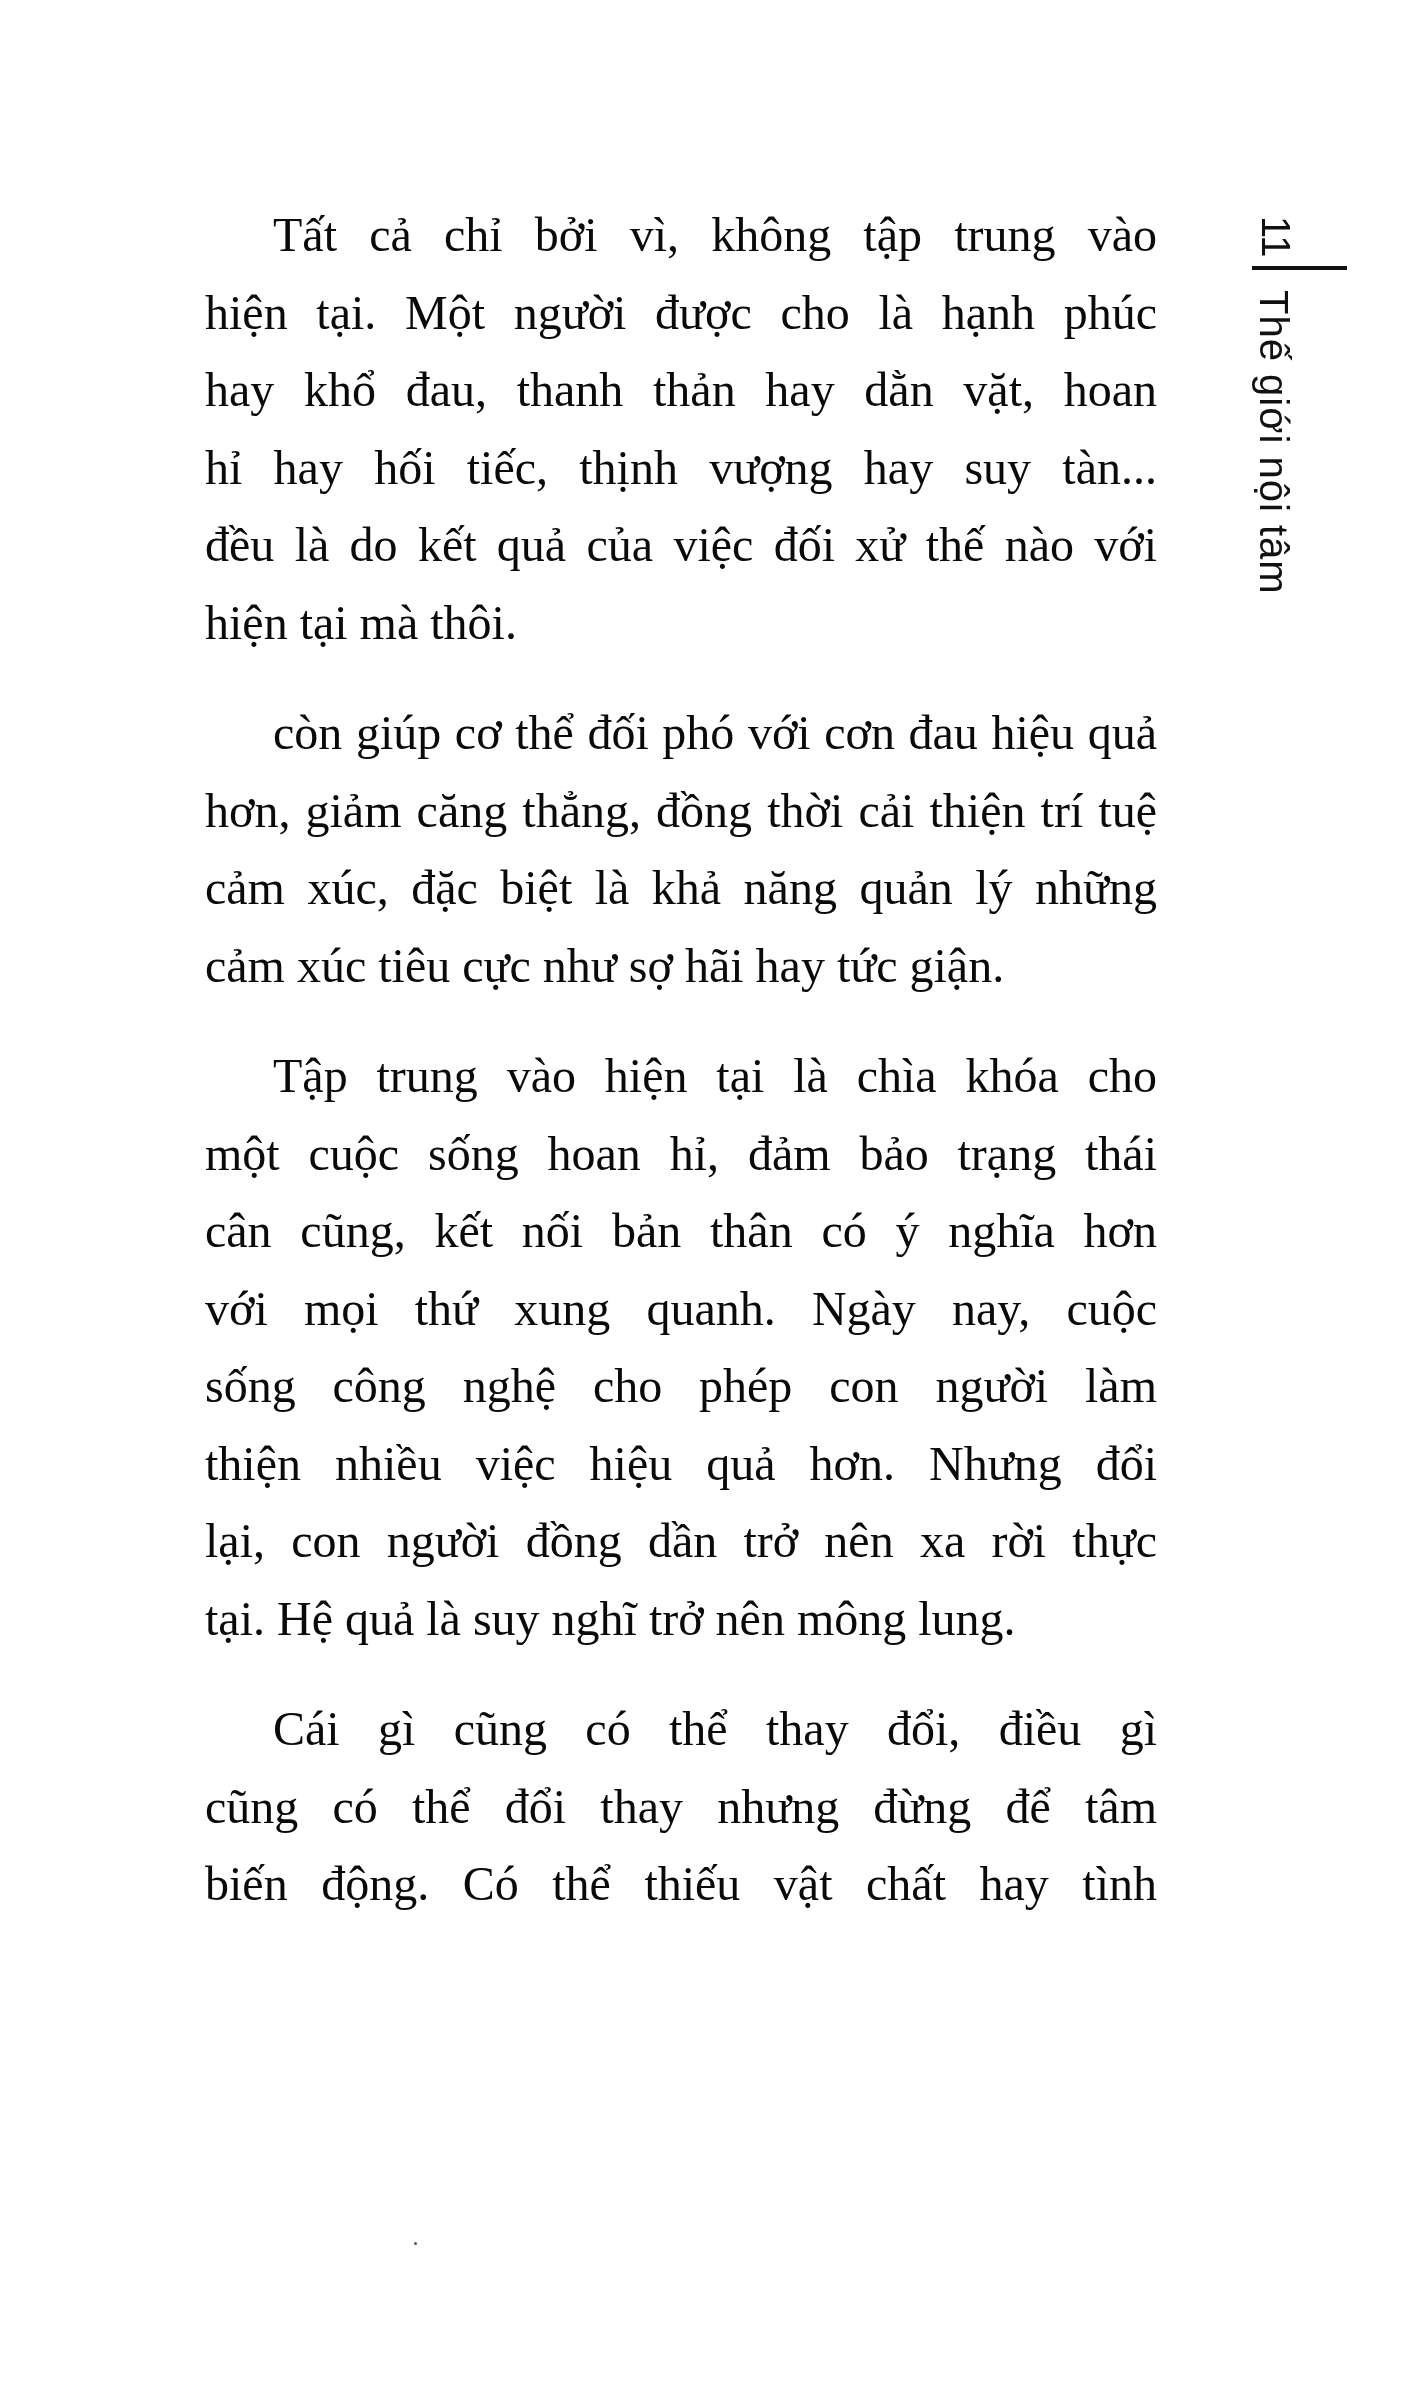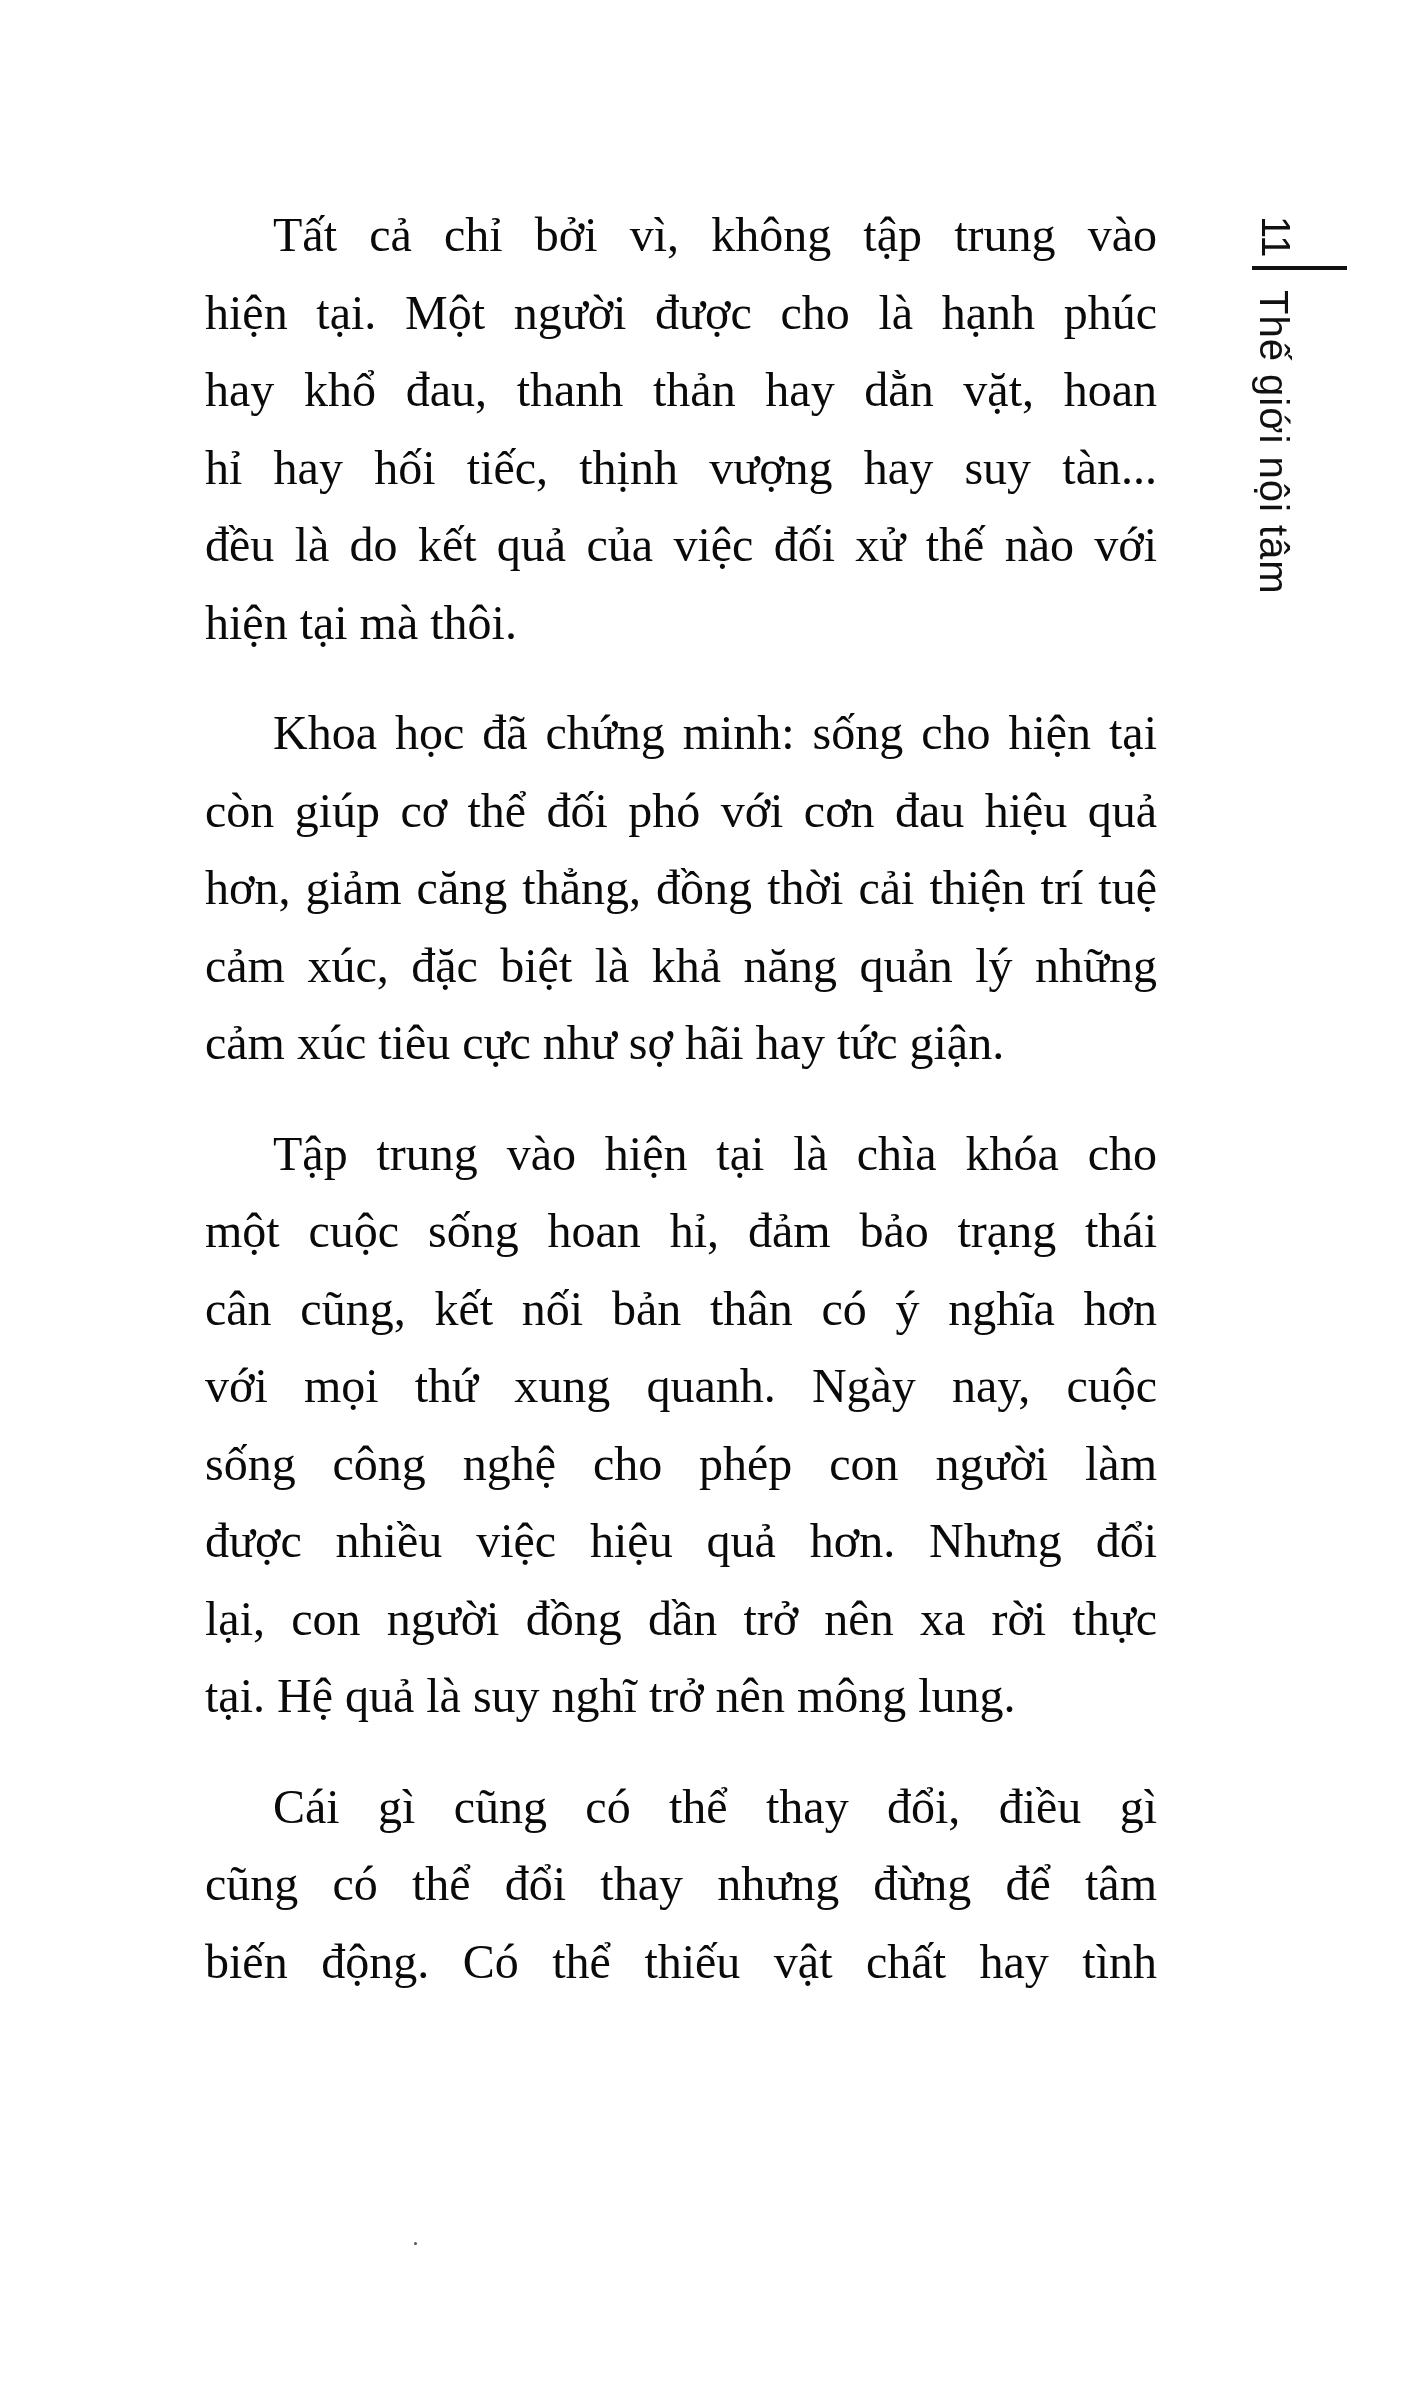--- a/index.html
+++ b/index.html
@@ -43,33 +43,32 @@
   <div class="body-text">
     <p class="para">
       <span class="line">Tất cả chỉ bởi vì, không tập trung vào</span>
       <span class="line">hiện tại. Một người được cho là hạnh phúc</span>
       <span class="line">hay khổ đau, thanh thản hay dằn vặt, hoan</span>
       <span class="line">hỉ hay hối tiếc, thịnh vượng hay suy tàn...</span>
       <span class="line">đều là do kết quả của việc đối xử thế nào với</span>
       <span class="line last">hiện tại mà thôi.</span>
     </p>
     <p class="para">
-      <span class="line">Khoa học đã chứng minh: sống cho hiện tại</span>
       <span class="line">còn giúp cơ thể đối phó với cơn đau hiệu quả</span>
       <span class="line">hơn, giảm căng thẳng, đồng thời cải thiện trí tuệ</span>
       <span class="line">cảm xúc, đặc biệt là khả năng quản lý những</span>
       <span class="line last">cảm xúc tiêu cực như sợ hãi hay tức giận.</span>
     </p>
     <p class="para">
       <span class="line">Tập trung vào hiện tại là chìa khóa cho</span>
       <span class="line">một cuộc sống hoan hỉ, đảm bảo trạng thái</span>
       <span class="line">cân cũng, kết nối bản thân có ý nghĩa hơn</span>
       <span class="line">với mọi thứ xung quanh. Ngày nay, cuộc</span>
       <span class="line">sống công nghệ cho phép con người làm</span>
-      <span class="line">được nhiều việc hiệu quả hơn. Nhưng đổi</span>
+      <span class="line">thiện nhiều việc hiệu quả hơn. Nhưng đổi</span>
       <span class="line">lại, con người đồng dần trở nên xa rời thực</span>
       <span class="line last">tại. Hệ quả là suy nghĩ trở nên mông lung.</span>
     </p>
     <p class="para">
       <span class="line">Cái gì cũng có thể thay đổi, điều gì</span>
       <span class="line">cũng có thể đổi thay nhưng đừng để tâm</span>
       <span class="line">biến động. Có thể thiếu vật chất hay tình</span>
     </p>
   </div>
 

